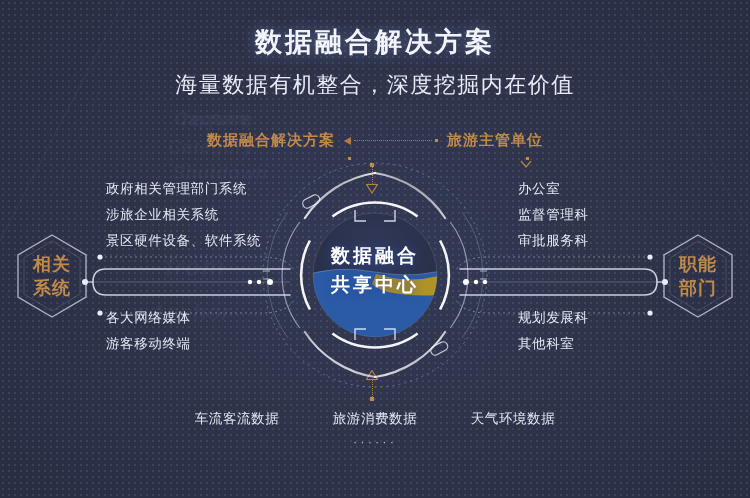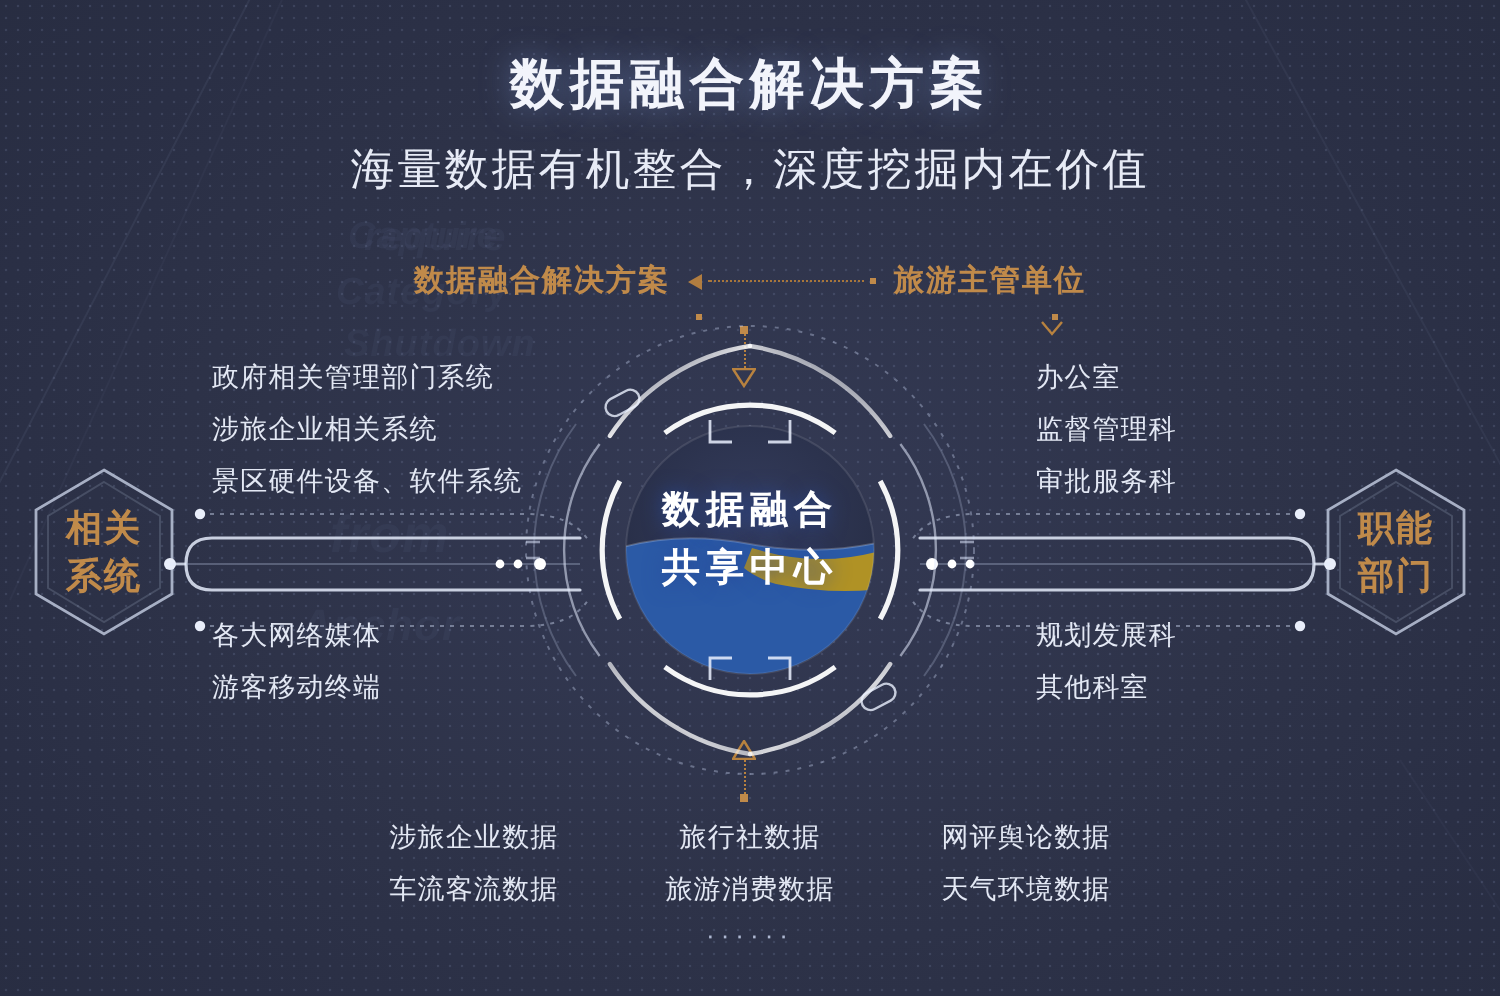--- a/index.html
+++ b/index.html
@@ -313,25 +313,20 @@
     </svg>
 
     <div class="coretext">
       <div>数据融合</div>
       <div>共享中心</div>
     </div>
   </div>
 
   <div class="botgrid">
     <div class="botrow">
-      <div>涉旅企业数据</div>
-      <div>旅行社数据</div>
-      <div>网评舆论数据</div>
-    </div>
-    <div class="botrow">
       <div>车流客流数据</div>
       <div>旅游消费数据</div>
       <div>天气环境数据</div>
     </div>
     <div class="ellip">······</div>
   </div>
 
 </div>
 
 </body></html>

